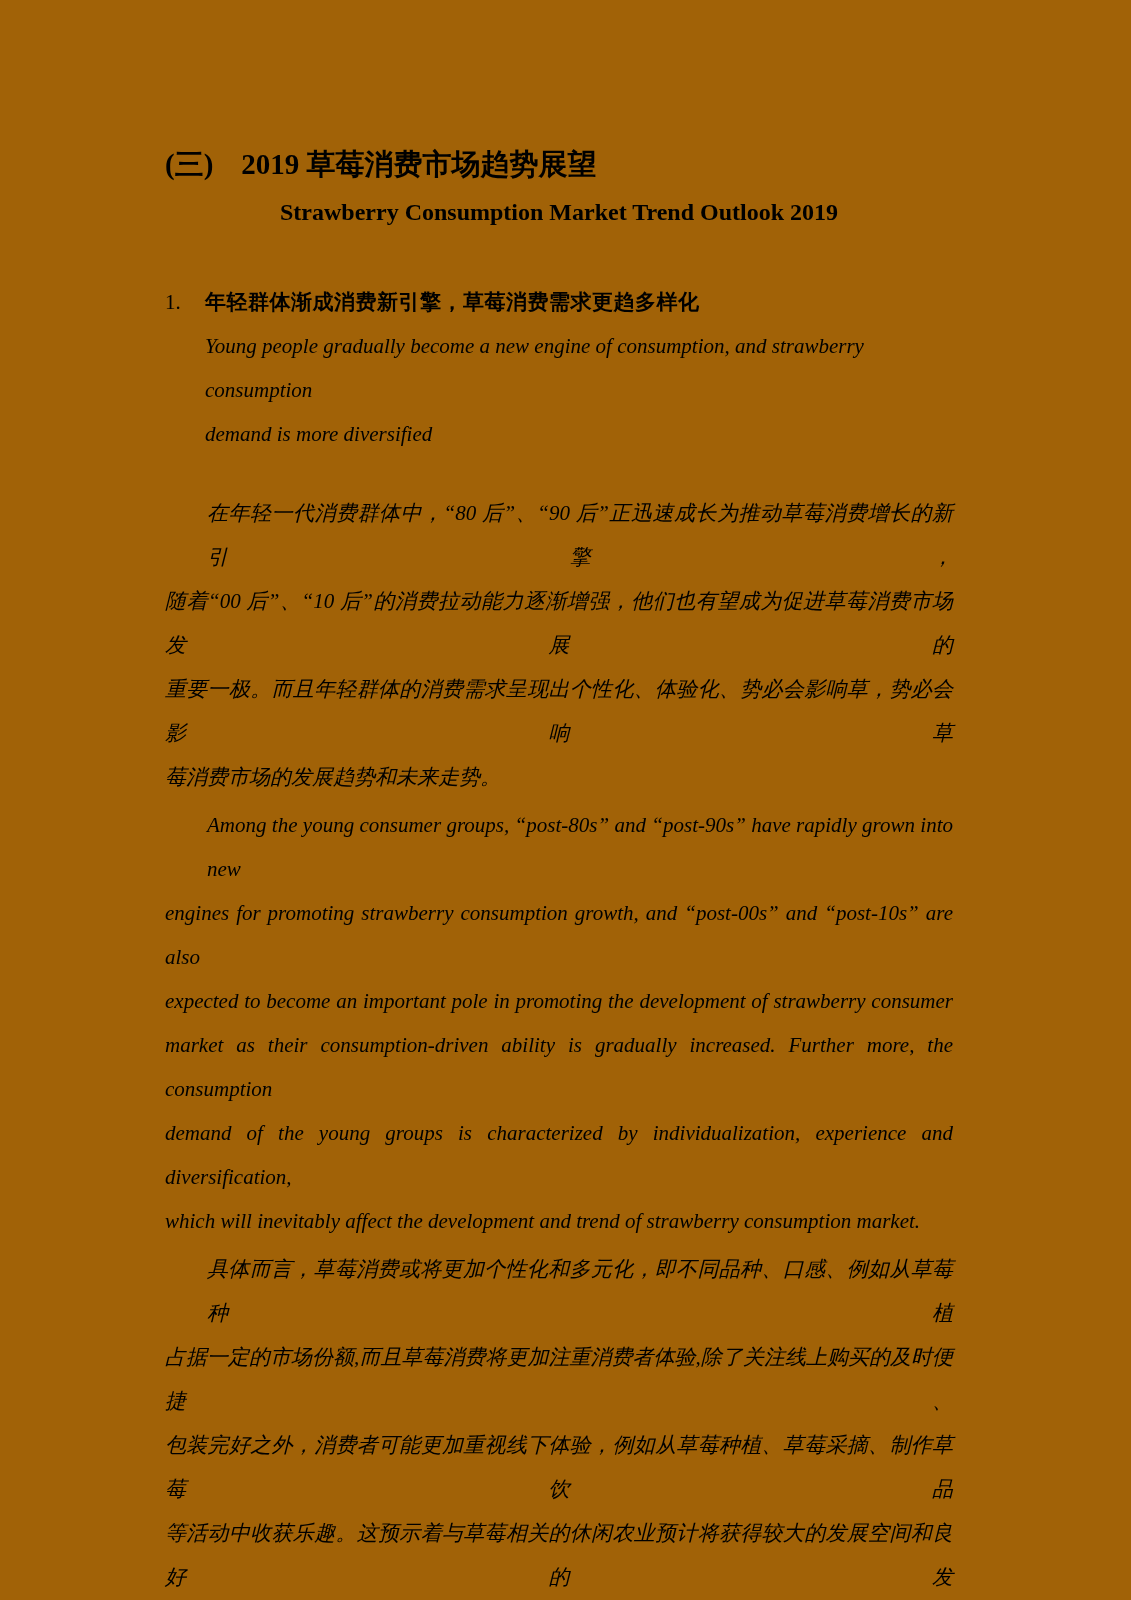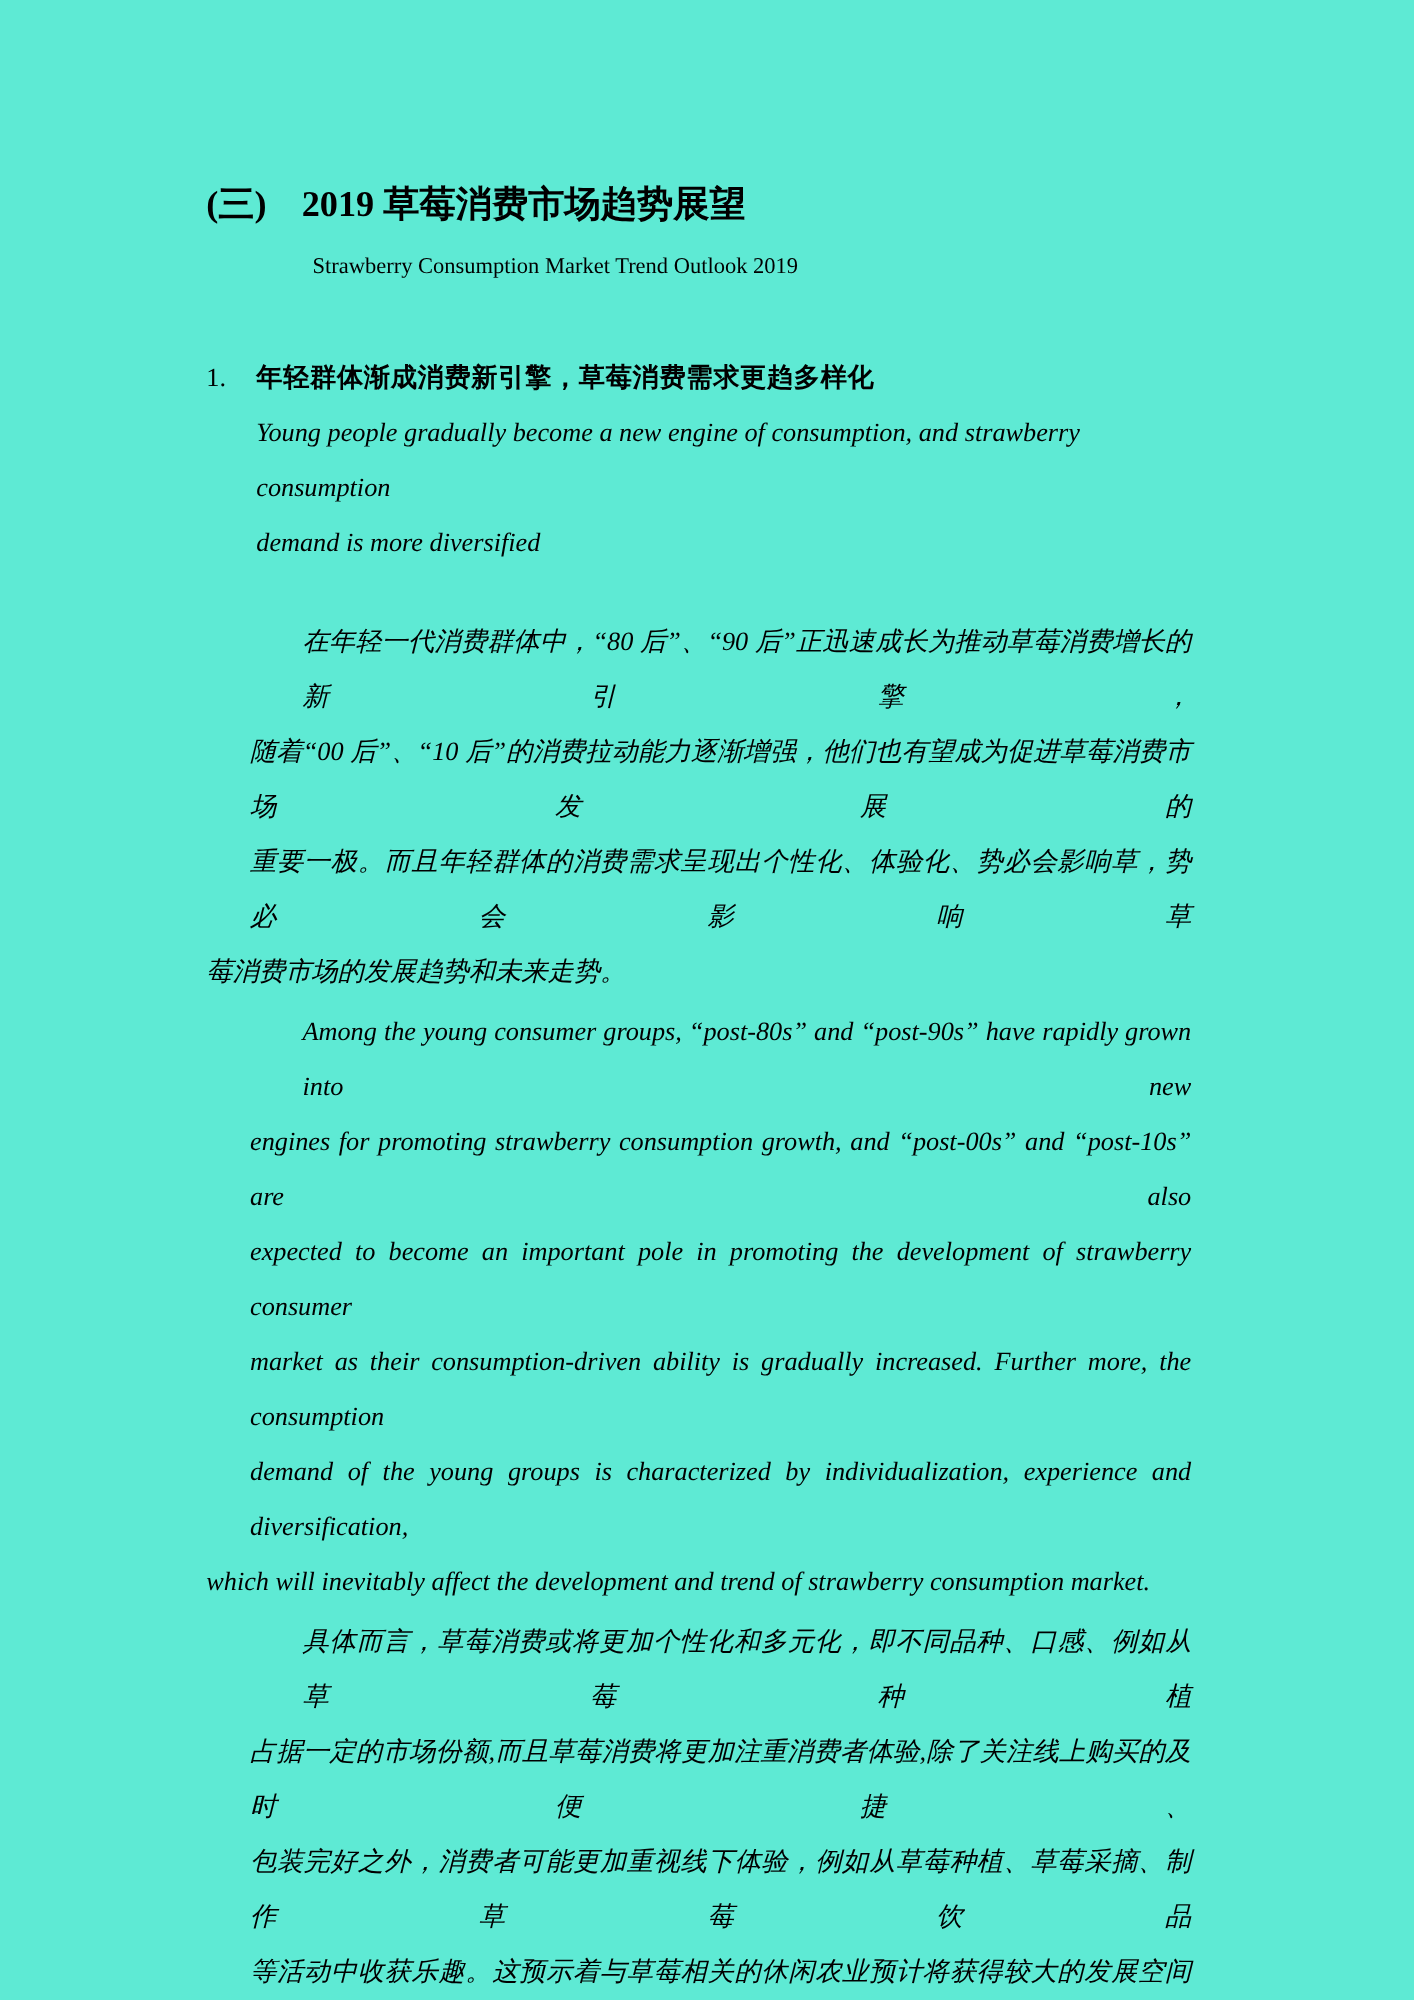--- a/index.html
+++ b/index.html
@@ -5,43 +5,43 @@
   html, body {
     margin: 0;
     padding: 0;
     background: #ffffff;
   }
   .page {
     position: relative;
     width: 1131px;
     height: 1600px;
     margin: 0 auto;
-    background: #5eead4;
+    background: #a16207;
     color: #000000;
     font-family: "Liberation Serif", "DejaVu Serif", serif;
     overflow: hidden;
     box-sizing: border-box;
     padding: 0 178px 0 165px;
   }
   
   .h1 {
     padding-top: 145px;
     font-size: 29px;
     line-height: 38px;
     font-weight: bold;
     white-space: nowrap;
   }
   .h1 .h1-num { margin-right: 28px; }
   
   .subtitle {
     margin-top: 16px;
-    margin-left: 85px;
-    font-size: 18px;
+    margin-left: 115px;
+    font-size: 24px;
     line-height: 27px;
-    font-weight: normal;
+    font-weight: bold;
   }
   
   .section {
     margin-top: 54px;
     font-size: 21px;
     line-height: 44px;
   }
   .section-head { display: flex; }
   .section-head .num {
     flex: 0 0 40px;
@@ -56,21 +56,21 @@
   .section-sub { padding-left: 40px; }
   
   .body-lines {
     margin-top: 35px;
     font-size: 21px;
     line-height: 44px;
   }
   .para { margin: 0 0 4px 0; }
   .para:last-child { margin-bottom: 0; }
   .ln { text-align: left; font-style: italic; }
-  .ln.j { text-align: justify; text-align-last: justify; margin-left: 35px; }
+  .ln.j { text-align: justify; text-align-last: justify; }
   .ln.ind { padding-left: 42px; }
 </style>
 </head>
 <body>
 
 <div class="page">
 
   <div class="h1">
     <span class="h1-num">(三)</span><span>2019 草莓消费市场趋势展望</span>
   </div>

